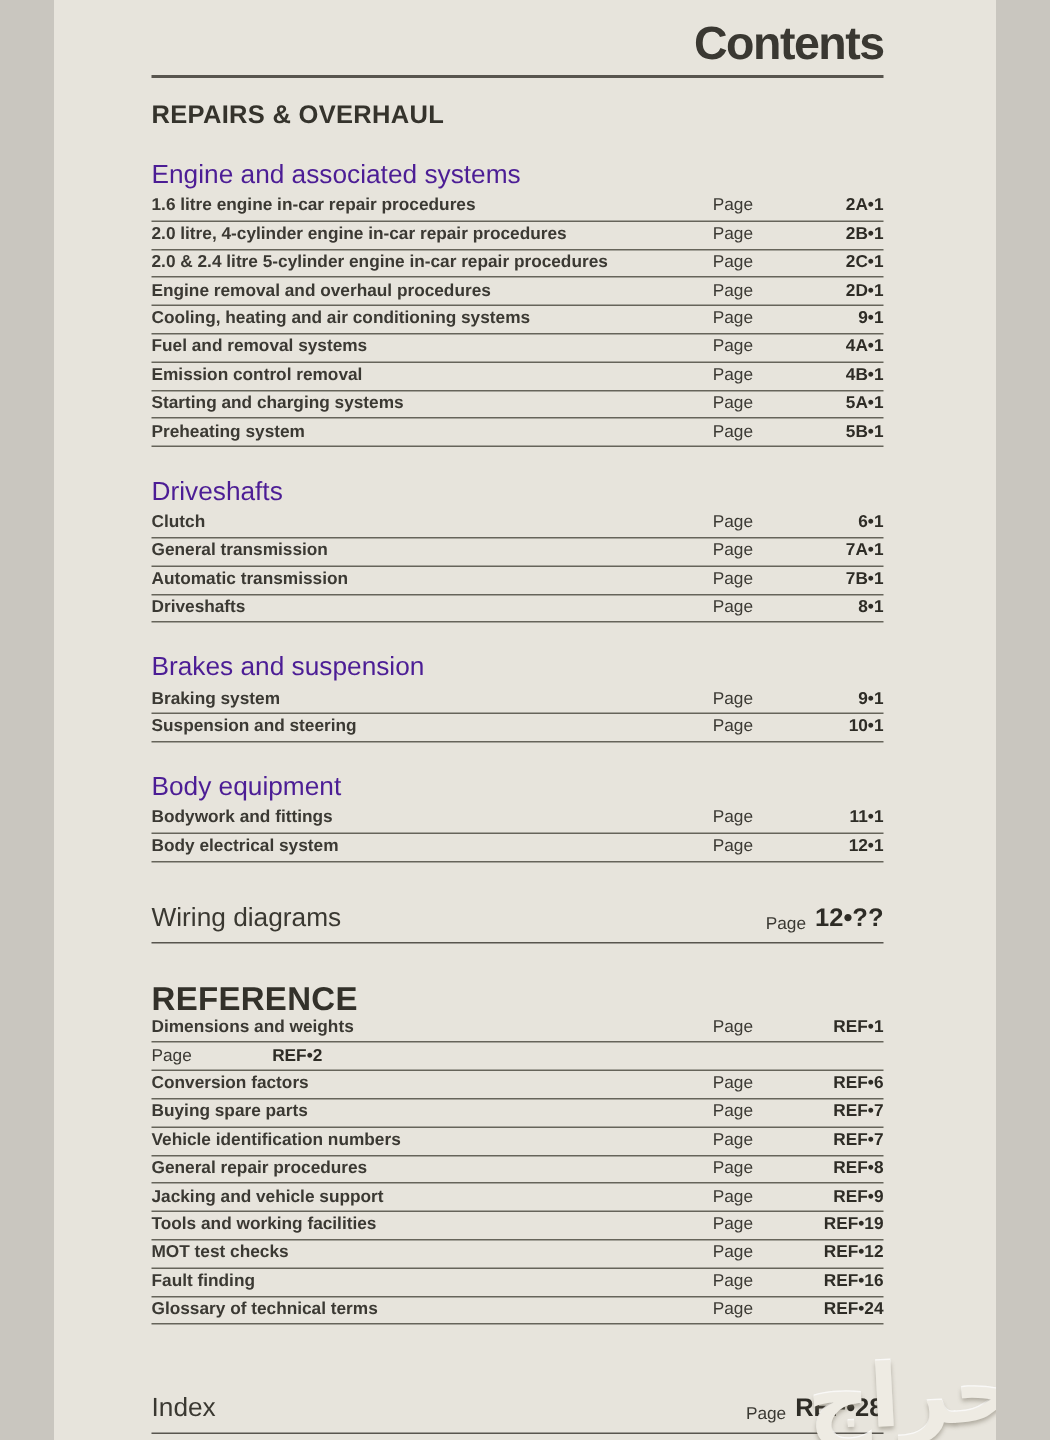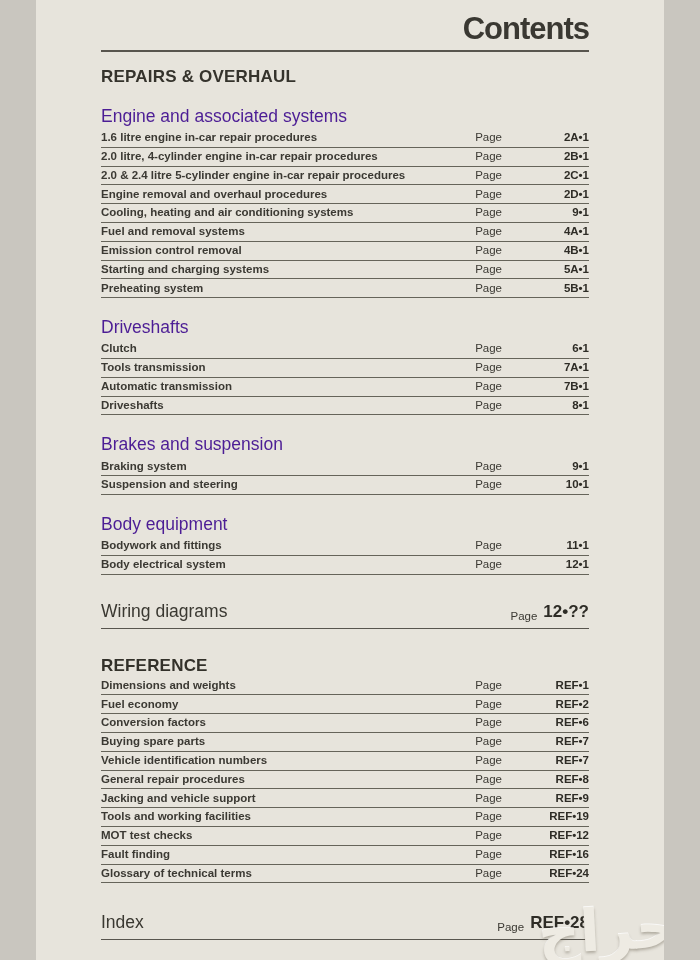--- a/index.html
+++ b/index.html
@@ -34,42 +34,42 @@
   }
   .group{margin:0;}
   .group-heading{
     margin:19px 0 2px;
     font-size:17.5px;line-height:21px;
     font-weight:400;
     color:#4c1d95;
   }
   .group-heading.major{
     margin:25px 0 0;
-    font-size:17px;line-height:23px;
+    font-size:22px;line-height:23px;
     font-weight:bold;letter-spacing:0.2px;
     color:#33312a;
   }
   .row{
     display:flex;align-items:flex-end;
     height:18.8px;box-sizing:border-box;
     padding-bottom:2.5px;
     border-bottom:1px solid rgba(70,67,58,0.8);
     font-size:11.5px;line-height:13px;
   }
   .row .t{flex:1 1 auto;color:#3b3933;font-weight:bold;}
   .row .pl{flex:0 0 auto;color:#3b3933;margin-right:9px;}
   .row .pn{flex:0 0 auto;min-width:46px;text-align:right;font-weight:bold;color:#2e2c26;margin-left:32px;}
   .inline-row{
     display:flex;align-items:flex-end;
     box-sizing:border-box;
     padding-bottom:6px;
     border-bottom:1.5px solid rgba(62,60,53,0.85);
     margin-top:26px;
   }
-  .inline-row.index{margin-top:29px;}
+  .inline-row.index{margin-top:45px;}
   .inline-row .ih{flex:1 1 auto;font-size:17.5px;line-height:21px;font-weight:400;color:#3a3831;}
   .inline-row .pl{font-size:11.5px;color:#3b3933;margin-right:6px;}
   .inline-row .pn{font-size:17px;font-weight:bold;color:#2e2c26;}
   .watermark{
     position:absolute;
     right:-14px;bottom:-4px;
     font-size:58px;font-weight:bold;
     transform:rotate(-3deg);
     color:#eeebe3;
     text-shadow:0 2px 3px rgba(110,104,88,0.45), 0 -1px 0 rgba(255,255,255,0.85);
@@ -134,21 +134,21 @@
           </div>
         </section>
         <section class="group">
           <h3 class="group-heading">Driveshafts</h3>
           <div class="row">
             <span class="t">Clutch</span>
             <span class="pl">Page</span>
             <span class="pn">6•1</span>
           </div>
           <div class="row">
-            <span class="t">Tools transmission</span>
+            <span class="t">General transmission</span>
             <span class="pl">Page</span>
             <span class="pn">7A•1</span>
           </div>
           <div class="row">
             <span class="t">Automatic transmission</span>
             <span class="pl">Page</span>
             <span class="pn">7B•1</span>
           </div>
           <div class="row">
             <span class="t">Driveshafts</span>
@@ -188,21 +188,20 @@
           <span class="pn">12•??</span>
         </div>
         <section class="group">
           <h3 class="group-heading major">REFERENCE</h3>
           <div class="row">
             <span class="t">Dimensions and weights</span>
             <span class="pl">Page</span>
             <span class="pn">REF•1</span>
           </div>
           <div class="row">
-            <span class="t">Fuel economy</span>
             <span class="pl">Page</span>
             <span class="pn">REF•2</span>
           </div>
           <div class="row">
             <span class="t">Conversion factors</span>
             <span class="pl">Page</span>
             <span class="pn">REF•6</span>
           </div>
           <div class="row">
             <span class="t">Buying spare parts</span>

